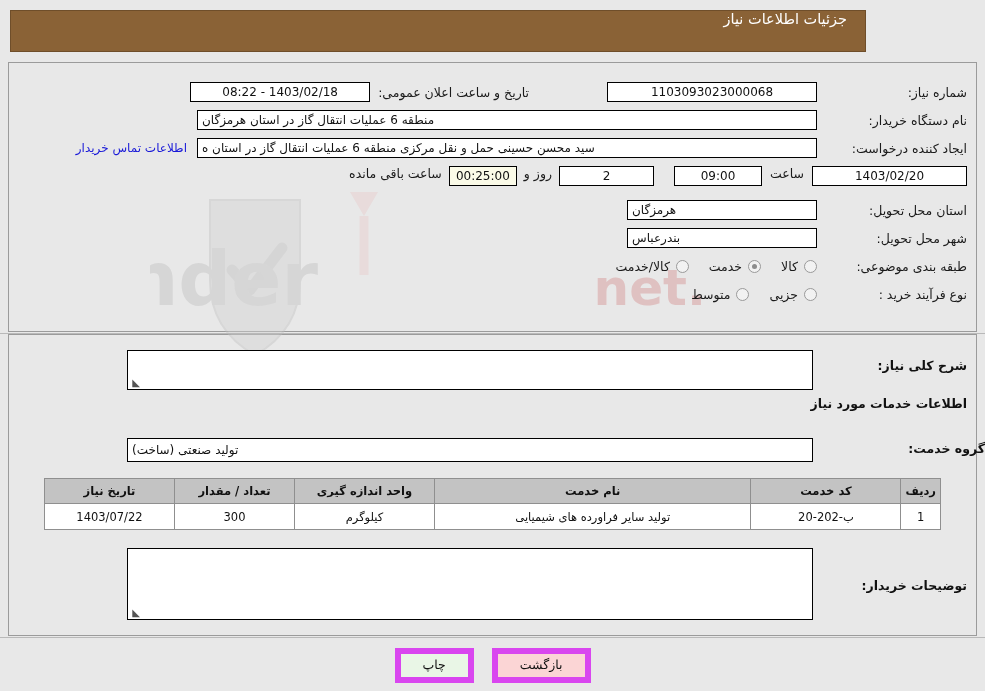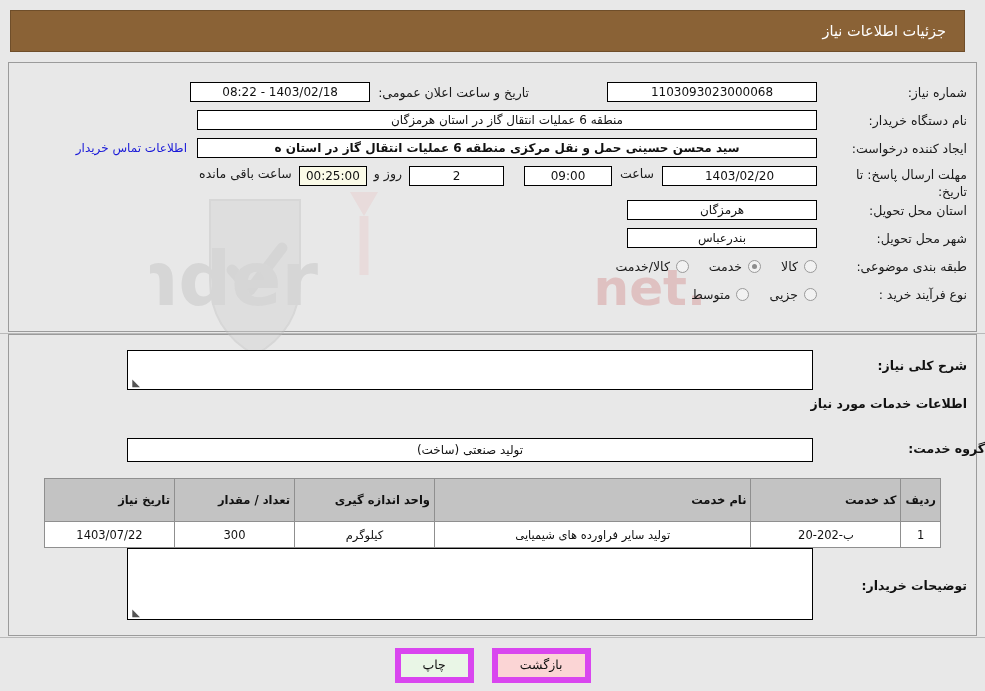--- a/index.html
+++ b/index.html
@@ -18,24 +18,24 @@
   }
 
   
   .top-strip {
     position: absolute; top: 0; left: 0;
     width: 985px; height: 10px;
     background: #e8e8e8;
   }
   .header-bar {
     position: absolute; top: 10px; left: 10px;
-    width: 955px; height: 42px;
+    width: 856px; height: 42px;
     background: #8a6236;
     border: 1px solid #6f4e2a;
-    display: flex; align-items: center;
+    display: flex; 
     justify-content: flex-start;
     padding: 0 18px;
   }
   .header-title {
     color: #ffffff;
     font-size: 14.5px;
     letter-spacing: 0.2px;
   }
 
   
@@ -77,21 +77,21 @@
     border: 1px solid #000000;
     height: 20px;
     line-height: 18px;
     font-size: 12px;
     color: #111;
     text-align: center;
     padding: 0 4px;
     overflow: hidden;
   }
   .fld.rtlfill {
-    text-align: center;
+    text-align: left;
     direction: rtl;
   }
   .fld.yellow { background: #fbfbe8; }
 
   .link {
     color: #1919d8;
     font-size: 12px;
     text-decoration: none;
     cursor: pointer;
   }
@@ -167,23 +167,23 @@
     border-collapse: collapse;
     z-index: 3;
     background: #ffffff;
   }
   #svc-table th {
     background: #c3c3c3;
     border: 1px solid #8f8f8f;
     font-size: 11.5px;
     font-weight: bold;
     color: #111;
-    height: 43px;
+    height: 25px;
     padding: 2px 4px;
-    text-align: right;
+    text-align: center;
   }
   #svc-table td {
     background: #ffffff;
     border: 1px solid #8f8f8f;
     font-size: 11.5px;
     color: #111;
     height: 26px;
     padding: 2px 4px;
     text-align: center;
   }
@@ -251,26 +251,25 @@
     <span class="fld" style="width:180px;">1403/02/18 - 08:22</span>
   </div>
 
   <div class="row" style="top:110px; right:18px;">
     <span class="lbl lbl-w">نام دستگاه خریدار:</span>
     <span class="fld rtlfill" style="width:620px;">منطقه 6 عملیات انتقال گاز در استان هرمزگان</span>
   </div>
 
   <div class="row" style="top:138px; right:18px;">
     <span class="lbl lbl-w">ایجاد کننده درخواست:</span>
-    <span class="fld rtlfill" style="width:620px;font-weight:bold;">سید محسن حسینی حمل و نقل مرکزی منطقه 6 عملیات انتقال گاز در استان ه</span>
+    <span class="fld rtlfill" style="width:620px;">سید محسن حسینی حمل و نقل مرکزی منطقه 6 عملیات انتقال گاز در استان ه</span>
     <a class="link" style="margin-right:10px;" href="#">اطلاعات تماس خریدار</a>
   </div>
 
   <div class="row" style="top:166px; right:18px; align-items:flex-start;">
-    <span class="lbl lbl-w" style="line-height:17px; white-space:normal; display:inline-block;"><span>مهلت ارسال پاسخ: تا</span><br><span>تاریخ:</span></span>
     <span class="fld" style="width:155px;">1403/02/20</span>
     <span class="lbl" style="margin:0 8px;">ساعت</span>
     <span class="fld" style="width:88px;">09:00</span>
     <span class="fld" style="width:95px; margin-right:20px;">2</span>
     <span class="lbl" style="margin:0 7px;">روز و</span>
     <span class="fld yellow" style="width:68px;">00:25:00</span>
     <span class="lbl" style="margin-right:7px;">ساعت باقی مانده</span>
   </div>
 
   <div class="row" style="top:200px; right:18px;">

